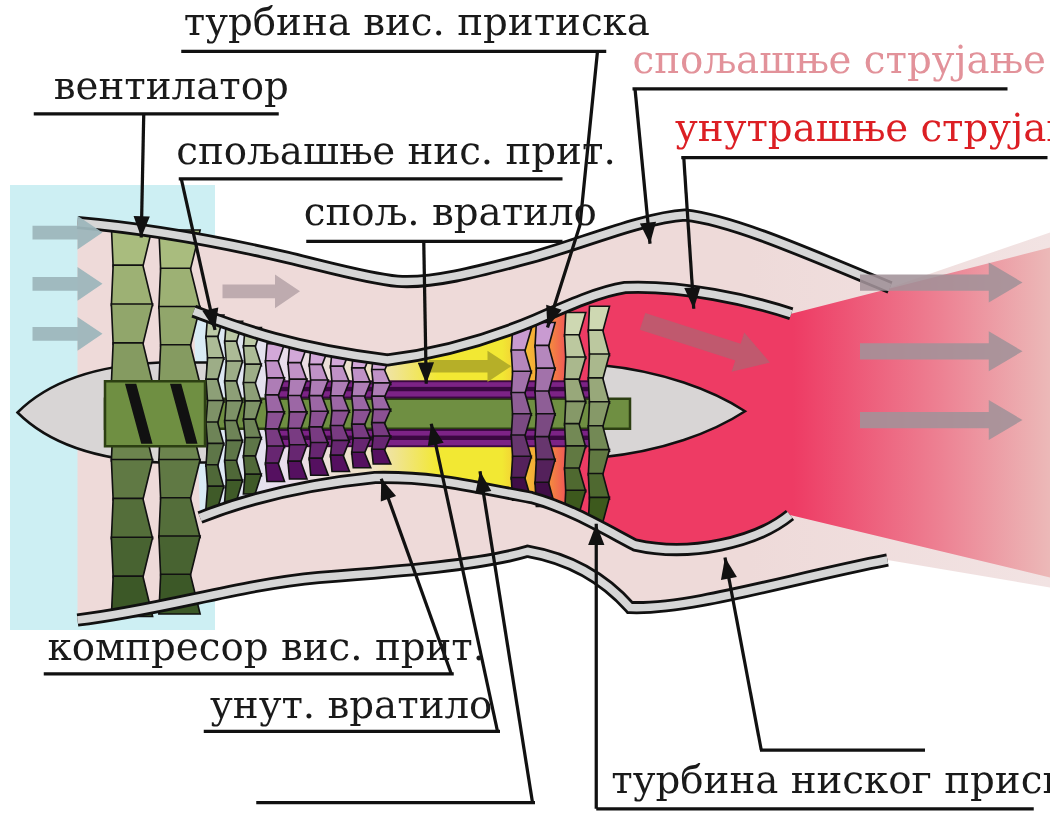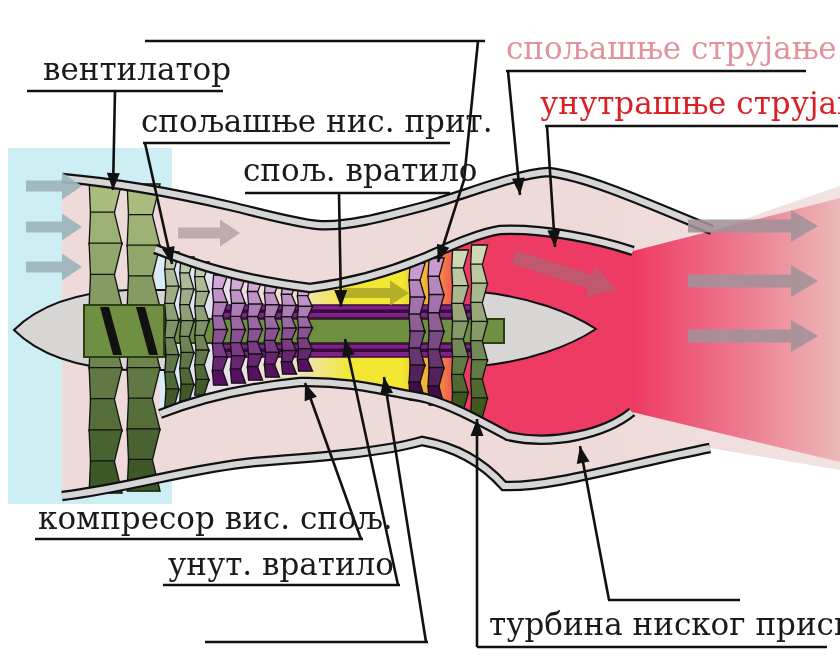--- a/index.html
+++ b/index.html
@@ -261,21 +261,22 @@
         <polygon points="384,377 393.08099309209973,392.77293772450895 380.24125527051814,394.8079150396275" fill="#111111"></polygon>
         <polyline points="608,600 740,600" fill="none" stroke="#111111" stroke-width="2.6"></polyline>
         <polyline points="609,600 580,446" fill="none" stroke="#111111" stroke-width="2.6"></polyline>
         <polygon points="580,446 589.5337320643152,461.50348196134814 576.7582758442622,463.90924969109835" fill="#111111"></polygon>
         <polyline points="477,647 827,647" fill="none" stroke="#111111" stroke-width="2.6"></polyline>
         <polyline points="477,647 477,419" fill="none" stroke="#111111" stroke-width="2.6"></polyline>
         <polygon points="477,419 483.5,436 470.5,436" fill="#111111"></polygon>
       </g>
     </svg>
 
+  <div class="lbl" style="left:147px;top:1px">турбина вис. притиска</div>
   <div class="lbl" style="left:43px;top:52px">вентилатор</div>
   <div class="lbl" style="left:141px;top:104px">спољашње нис. прит.</div>
   <div class="lbl pink" style="left:506px;top:31px">спољашње струјање</div>
   <div class="lbl" style="left:243px;top:153px">спољ. вратило</div>
   <div class="lbl red" style="left:540px;top:86px">унутрашње струјање</div>
-  <div class="lbl" style="left:38px;top:501px">компресор вис. спољ.</div>
+  <div class="lbl" style="left:38px;top:501px">компресор вис. прит.</div>
   <div class="lbl" style="left:168px;top:547px">унут. вратило</div>
   <div class="lbl" style="left:489px;top:607px">турбина ниског приска</div>
 </div>
 
 </body></html>

